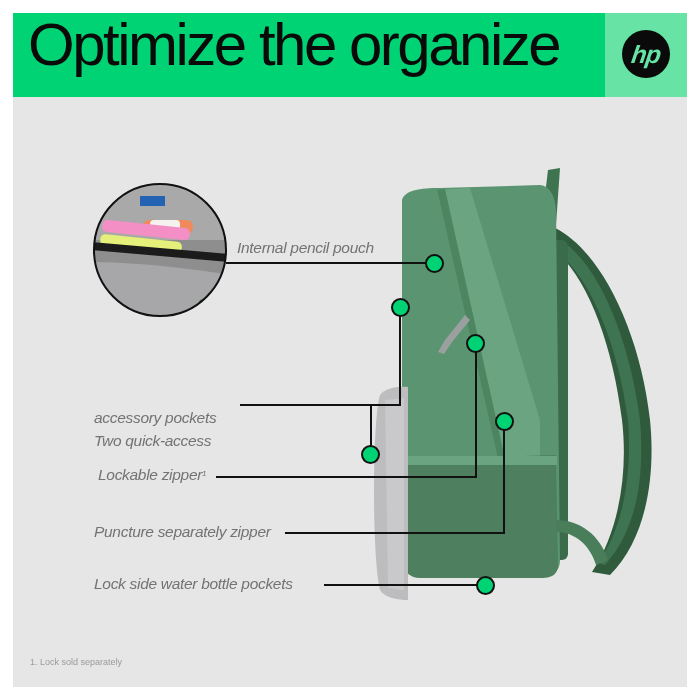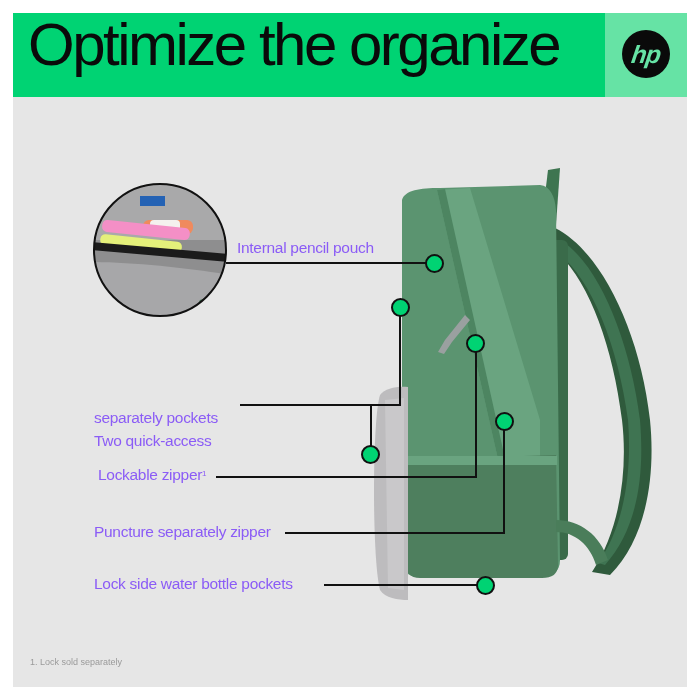--- a/index.html
+++ b/index.html
@@ -3,21 +3,21 @@
 <meta charset="utf-8">
 <style>
   html,body{margin:0;padding:0;}
   body{width:700px;height:700px;background:#ffffff;position:relative;overflow:hidden;font-family:"Liberation Sans",sans-serif;}
   .panel{position:absolute;left:13px;top:13px;width:674px;height:674px;background:#e6e6e6;}
   .banner{position:absolute;left:13px;top:13px;width:592px;height:84px;background:#00d373;}
   .logo-box{position:absolute;left:605px;top:13px;width:82px;height:84px;background:#66e3a5;}
   .title{position:absolute;left:28px;top:8px;font-size:60px;letter-spacing:-2.5px;color:#0a0a0a;line-height:74px;white-space:nowrap;font-weight:400;}
   .hp-logo{position:absolute;left:622px;top:30px;width:48px;height:48px;border-radius:50%;background:#0a0a0a;}
   .hp-logo span{position:absolute;left:0;top:0;width:48px;height:48px;line-height:48px;text-align:center;color:#66e3a5;font-style:italic;font-weight:700;font-size:25px;letter-spacing:-1px;transform:skewX(-8deg);}
-  .label{position:absolute;font-size:15.5px;color:#8b5cf6;letter-spacing:-0.3px;line-height:18px;white-space:nowrap;}
+  .label{position:absolute;font-size:15.5px;color:#737373;letter-spacing:-0.3px;line-height:18px;white-space:nowrap;font-style:italic;}
   .footnote{position:absolute;left:30px;top:657px;font-size:9px;color:#9a9a9a;}
   .hline{position:absolute;height:2px;background:#111;}
   .vline{position:absolute;width:2px;background:#111;}
   .dot{position:absolute;width:15px;height:15px;border-radius:50%;background:#00d373;border:2px solid #111;box-sizing:content-box;}
   svg{position:absolute;left:0;top:0;}
   sup{font-size:8px;vertical-align:top;position:relative;top:-1px;}
 </style>
 </head>
 <body>
 
@@ -74,21 +74,21 @@
 <div class="logo-box"></div>
 <div class="hp-logo">
     <span>hp</span>
   </div>
 
 <div class="label" style="left:237px;top:239px;">Internal pencil pouch</div>
 <div class="hline" style="left:226px;top:262px;width:200px;"></div>
 <div class="dot" style="left:425px;top:254px;"></div>
 
 <div class="label" style="left:94px;top:391px;margin-top:41px;">Two quick-access</div>
-<div class="label" style="left:94px;top:409px;">separately pockets</div>
+<div class="label" style="left:94px;top:409px;">accessory pockets</div>
 <div class="hline" style="left:240px;top:404px;width:161px;"></div>
 <div class="vline" style="left:399px;top:310px;height:96px;"></div>
 <div class="vline" style="left:370px;top:404px;height:44px;"></div>
 <div class="dot" style="left:391px;top:298px;"></div>
 <div class="dot" style="left:361px;top:445px;"></div>
 
 <div class="label" style="left:98px;top:466px;"><span>Lockable zipper</span><sup>1</sup></div>
 <div class="hline" style="left:216px;top:476px;width:261px;"></div>
 <div class="vline" style="left:475px;top:350px;height:128px;"></div>
 <div class="dot" style="left:466px;top:334px;"></div>

